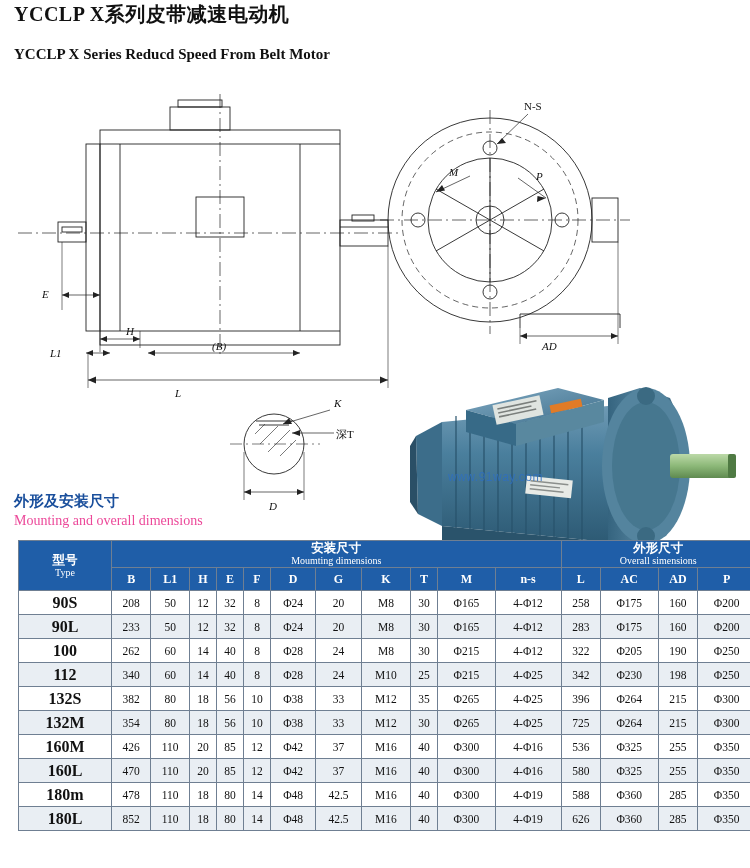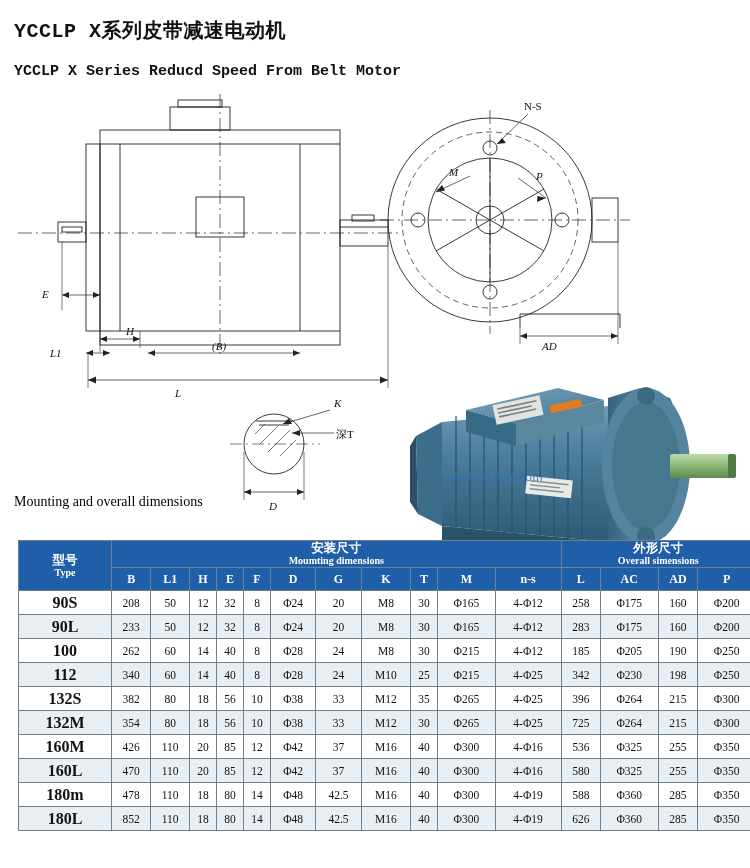--- a/index.html
+++ b/index.html
@@ -4,21 +4,21 @@
 <style>
   html,body{margin:0;padding:0;}
   body{
     width:750px; height:868px;
     background:#ffffff;
     font-family:"Liberation Serif", serif;
     color:#111;
     position:relative;
     overflow:hidden;
   }
-  .title-block{ position:absolute; left:14px; top:20px;font-family:Liberation Mono, monospace; }
+  .title-block{ position:absolute; left:14px; top:2px; }
   .title-cn{ font-size:20px; font-weight:bold; letter-spacing:0.5px; color:#111; line-height:24px; }
   .title-en{ font-size:15px; font-weight:bold; color:#111; line-height:20px; margin-top:18px;}
 
   .drawing-area{ position:absolute; left:0; top:52px; width:750px; height:470px; }
 
   svg.line{ position:absolute; left:0; top:0; }
 
   .lbl{ font-family:"Liberation Serif", serif; font-size:11px; fill:#111; }
   .lbl-i{ font-family:"Liberation Serif", serif; font-size:11px; fill:#111; font-style:italic;}
 
@@ -27,21 +27,21 @@
     position:absolute; left:408px; top:322px; width:332px; height:182px;
   }
   .watermark{
     position:absolute; left:412px; top:418px;
     font-family:"Liberation Sans", sans-serif;
     font-size:12px; color:#2f6fbf; opacity:.85; letter-spacing:.5px;margin-left:36px;
   }
 
   .section-title{ position:absolute; left:14px; top:492px; }
   .sec-cn{ font-size:15px; font-weight:bold; color:#1a4f9c; line-height:19px;}
-  .sec-en{ font-size:14px; color:#000000; line-height:18px; margin-top:1px;}
+  .sec-en{ font-size:14px; color:#ec4899; line-height:18px; margin-top:1px;}
 
   table.dims{
     position:absolute; left:18px; top:540px;
     width:738px;
     border-collapse:collapse;
     font-family:"Liberation Serif", serif;
   }
   table.dims th, table.dims td{
     border:1px solid #6f7f92;
     text-align:center;
@@ -49,21 +49,21 @@
     padding:0;
     height:23px;
     white-space:nowrap;
   }
   thead th{
     background:#1f5ea8;
     color:#ffffff;
     font-weight:bold;
   }
   thead th .cn{ display:block; font-size:12.5px; line-height:14px;}
-  thead th .en{ display:block; font-size:10px; font-weight:bold; line-height:12px;}
+  thead th .en{ display:block; font-size:10px; font-weight:normal; line-height:12px;}
   thead tr.sub th{ height:22px; font-size:12px;}
   tbody td{ background:#ffffff; }
   tbody tr.alt td{ background:#e9eef3; }
   tbody td.type{ font-weight:bold; font-size:16px; }
   .col-type{ width:92px; }
 </style>
 </head>
 <body>
 
 <div class="title-block">
@@ -273,20 +273,21 @@
     <g transform="rotate(6 141 113)" fill="#8b8f8c">
       <rect x="122" y="108" width="38" height="1.4"></rect>
       <rect x="122" y="112" width="30" height="1.4"></rect>
       <rect x="122" y="116" width="34" height="1.4"></rect>
     </g>
   </svg>
   <div class="watermark">www.91way.com</div>
 </div>
 
 <div class="section-title">
+  <div class="sec-cn">外形及安装尺寸</div>
   <div class="sec-en">Mounting and overall dimensions</div>
 </div>
 
 <table class="dims">
   <thead>
     <tr>
       <th class="col-type" rowspan="2">
         <span class="cn">型号</span>
         <span class="en">Type</span>
       </th>
@@ -360,21 +361,21 @@
         <td>60</td>
         <td>14</td>
         <td>40</td>
         <td>8</td>
         <td>Φ28</td>
         <td>24</td>
         <td>M8</td>
         <td>30</td>
         <td>Φ215</td>
         <td>4-Φ12</td>
-        <td>185</td>
+        <td>322</td>
         <td>Φ205</td>
         <td>190</td>
         <td>Φ250</td>
       </tr>
       <tr class="alt">
         <td class="type">112</td>
         <td>340</td>
         <td>60</td>
         <td>14</td>
         <td>40</td>

